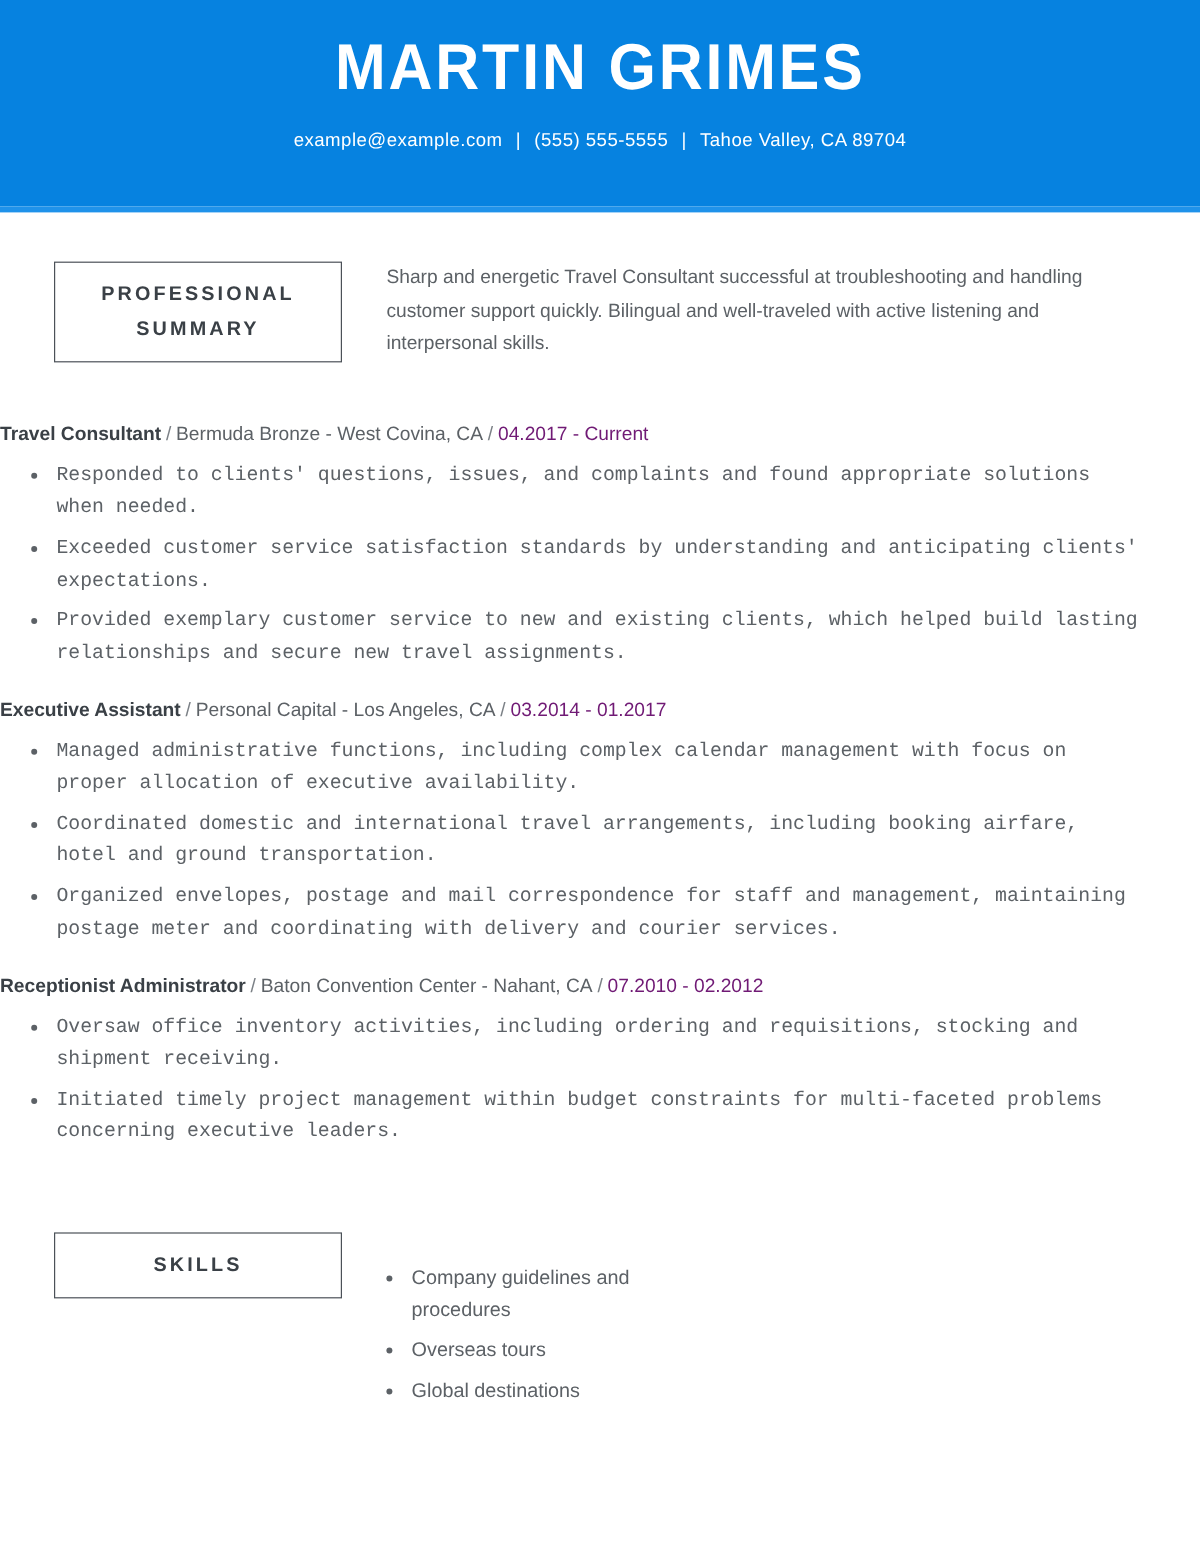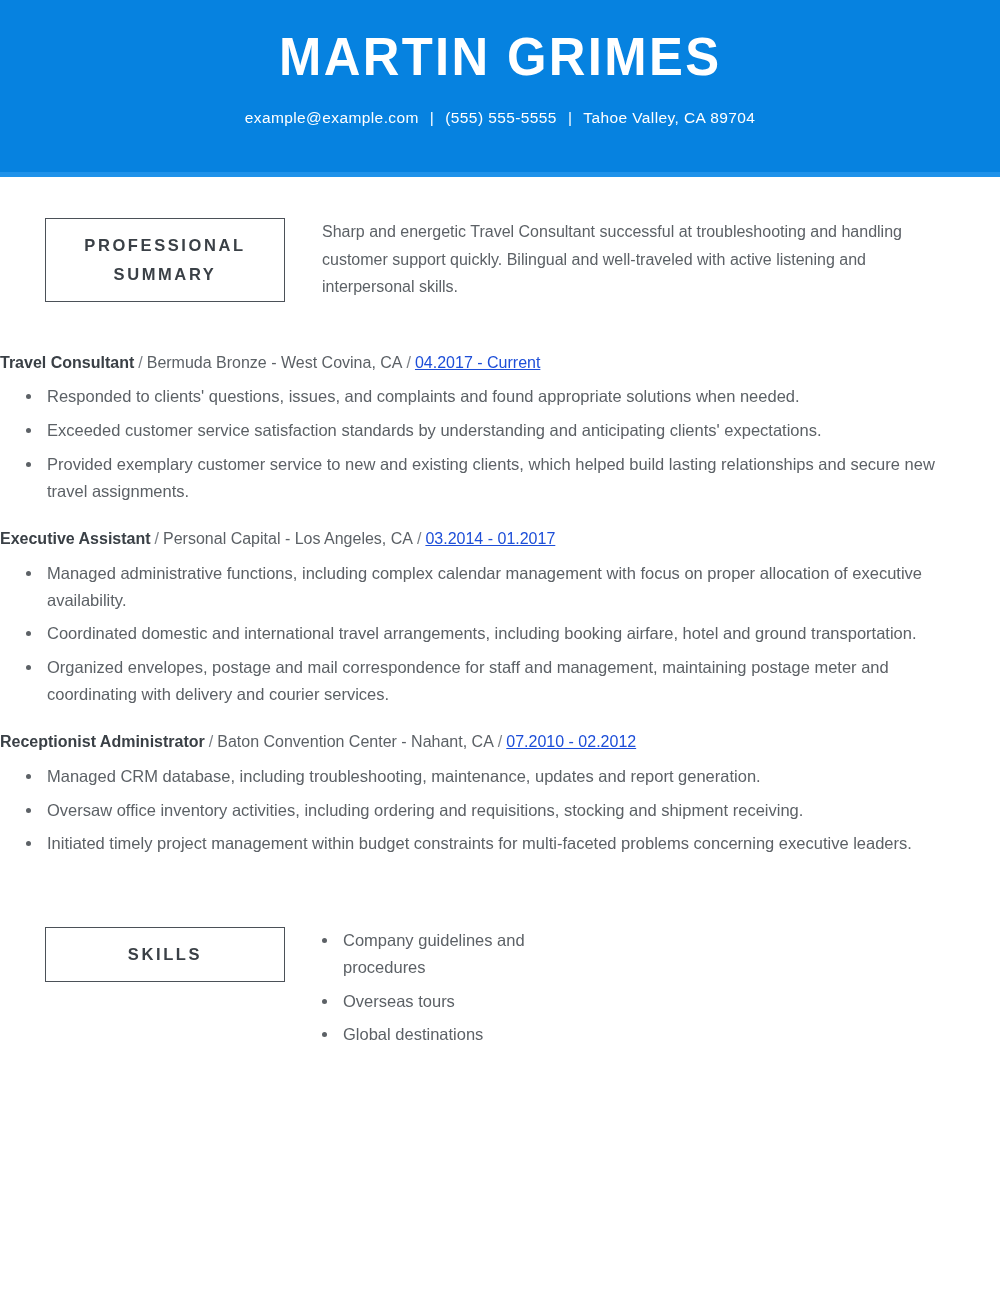--- a/index.html
+++ b/index.html
@@ -143,26 +143,27 @@
   }
   .job-title {
     font-weight: bold;
     color: #3a4046;
   }
   .job-slash {
     color: #7b8086;
     padding: 0 4px;
   }
   .job-company { color: #5c6166; }
-  .job-dates { color: #1d4ed8; text-decoration: underline; }
+  .job-dates { color: #701a75; }
 
   ul.bullets {
     list-style: none;
     margin: 0;
     padding: 0 0 0 26px;
+    font-family: Liberation Mono, monospace;
   }
   ul.bullets li {
     position: relative;
     font-size: 16.5px;
     line-height: 1.62;
     color: #5c6166;
     margin-bottom: 7px;
     padding-left: 21px;
   }
   ul.bullets li:last-child { margin-bottom: 0; }
@@ -178,20 +179,21 @@
   }
 
   
   .skills-cols {
     display: flex;
     gap: 0;
   }
   .skills-col {
     flex: 0 0 316px;
     box-sizing: border-box;
+    margin-top: 25px;
   }
   .skills-col + .skills-col { flex: 0 0 auto; }
 
   ul.skill-list {
     list-style: none;
     margin: 0;
     padding: 0;
   }
   ul.skill-list li {
     position: relative;
@@ -277,21 +279,20 @@
             <li>Coordinated domestic and international travel arrangements, including booking airfare, hotel and ground transportation.</li>
             <li>Organized envelopes, postage and mail correspondence for staff and management, maintaining postage meter and coordinating with delivery and courier services.</li>
           </ul>
         </div>
 
         <div class="job">
           <div class="job-heading">
             <span class="job-title">Receptionist Administrator</span><span class="job-slash">/</span><span class="job-company">Baton Convention Center - Nahant, CA</span><span class="job-slash">/</span><span class="job-dates">07.2010 - 02.2012</span>
           </div>
           <ul class="bullets">
-            <li>Managed CRM database, including troubleshooting, maintenance, updates and report generation.</li>
             <li>Oversaw office inventory activities, including ordering and requisitions, stocking and shipment receiving.</li>
             <li>Initiated timely project management within budget constraints for multi-faceted problems concerning executive leaders.</li>
           </ul>
         </div>
 
       </div>
     </div>
 
     <div class="section-row row-skills">
       <div class="label-col">

